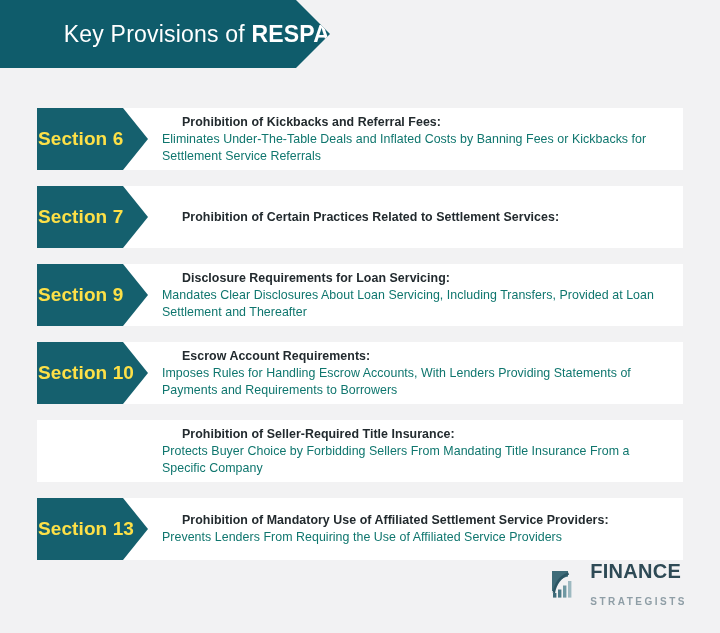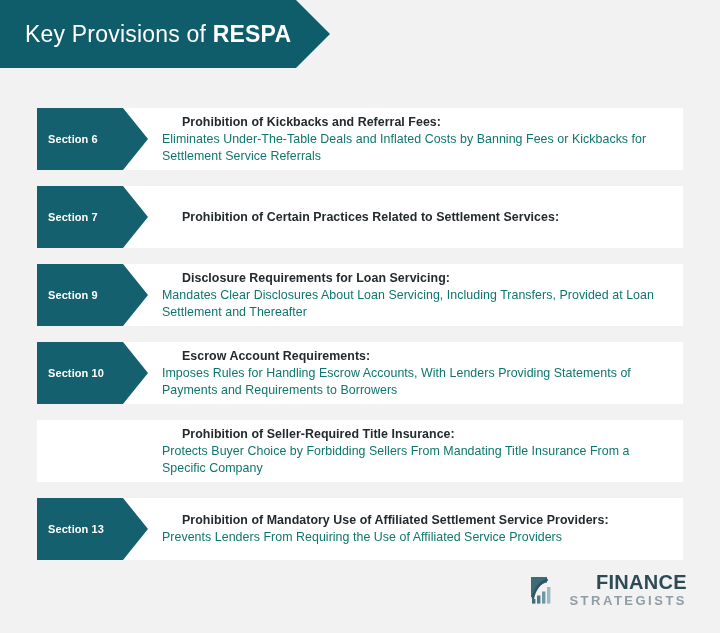--- a/index.html
+++ b/index.html
@@ -21,20 +21,21 @@
     position: absolute;
     left: 0;
     top: 0;
     width: 330px;
     height: 68px;
     background: #0f5c6b;
     -webkit-clip-path: polygon(0 0, 296px 0, 330px 34px, 296px 68px, 0 68px);
     clip-path: polygon(0 0, 296px 0, 330px 34px, 296px 68px, 0 68px);
     display: flex;
     align-items: center;
+    justify-content: flex-end;
   }
   .header-title {
     color: #ffffff;
     font-size: 23px;
     font-weight: 400;
     letter-spacing: 0.2px;
     padding-left: 25px;
     white-space: nowrap;
   }
   .header-title .strong {
@@ -68,25 +69,25 @@
     width: 111px;
     height: 62px;
     background: #15606e;
     -webkit-clip-path: polygon(0 0, 86px 0, 111px 31px, 86px 62px, 0 62px);
     clip-path: polygon(0 0, 86px 0, 111px 31px, 86px 62px, 0 62px);
     display: flex;
     align-items: center;
     justify-content: flex-start;
   }
   .row-tag-label {
-    color: #ffffff;
-    font-size: 11px;
+    color: #fde047;
+    font-size: 19px;
     font-weight: 700;
     letter-spacing: 0.1px;
-    padding-left: 11px;
+    padding-left: 1px;
     white-space: nowrap;
   }
   .row-text {
     position: absolute;
     left: 162px;
     top: 0;
     width: 505px;
     height: 62px;
     display: flex;
     flex-direction: column;
@@ -119,34 +120,33 @@
   }
   .logo-mark {
     width: 32px;
     height: 30px;
     flex: 0 0 auto;
   }
   .logo-text {
     display: flex;
     flex-direction: column;
     line-height: 1;
-    text-align: right;
   }
   .logo-name {
     font-size: 20px;
     font-weight: 700;
     color: #2e4a55;
     letter-spacing: 0.3px;
   }
   .logo-sub {
-    font-size: 13px;
+    font-size: 10px;
     font-weight: 700;
     color: #8f9ea6;
     letter-spacing: 2.5px;
-    margin-top: 2px;
+    margin-top: 16px;
   }
 </style>
 </head>
 <body>
 
 <div class="header-banner">
   <div class="header-title">
     <span>Key Provisions of </span><span class="strong">RESPA</span>
   </div>
 </div>

